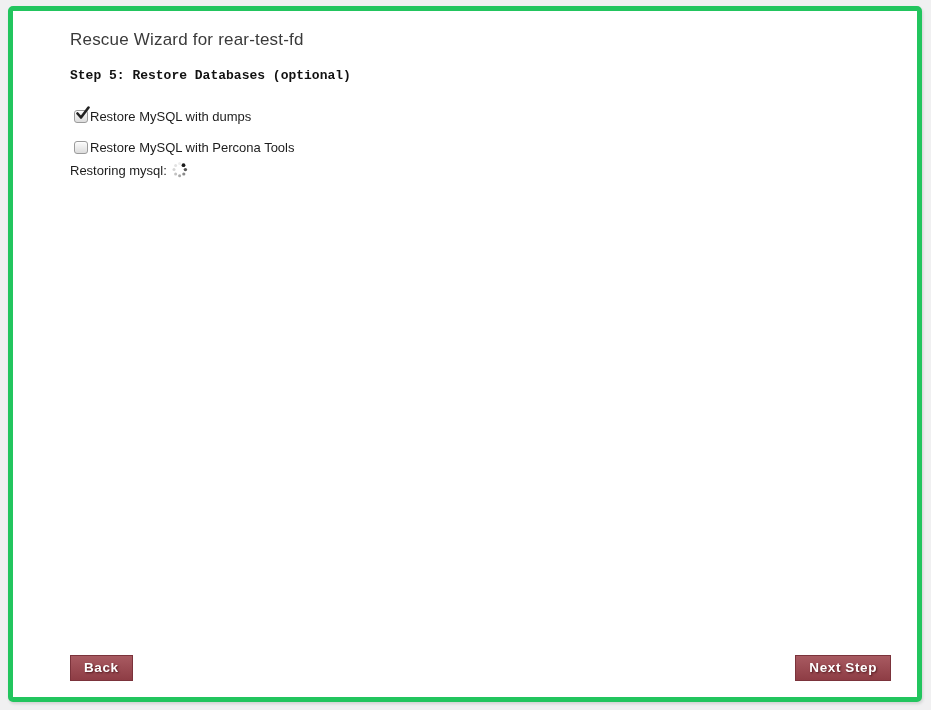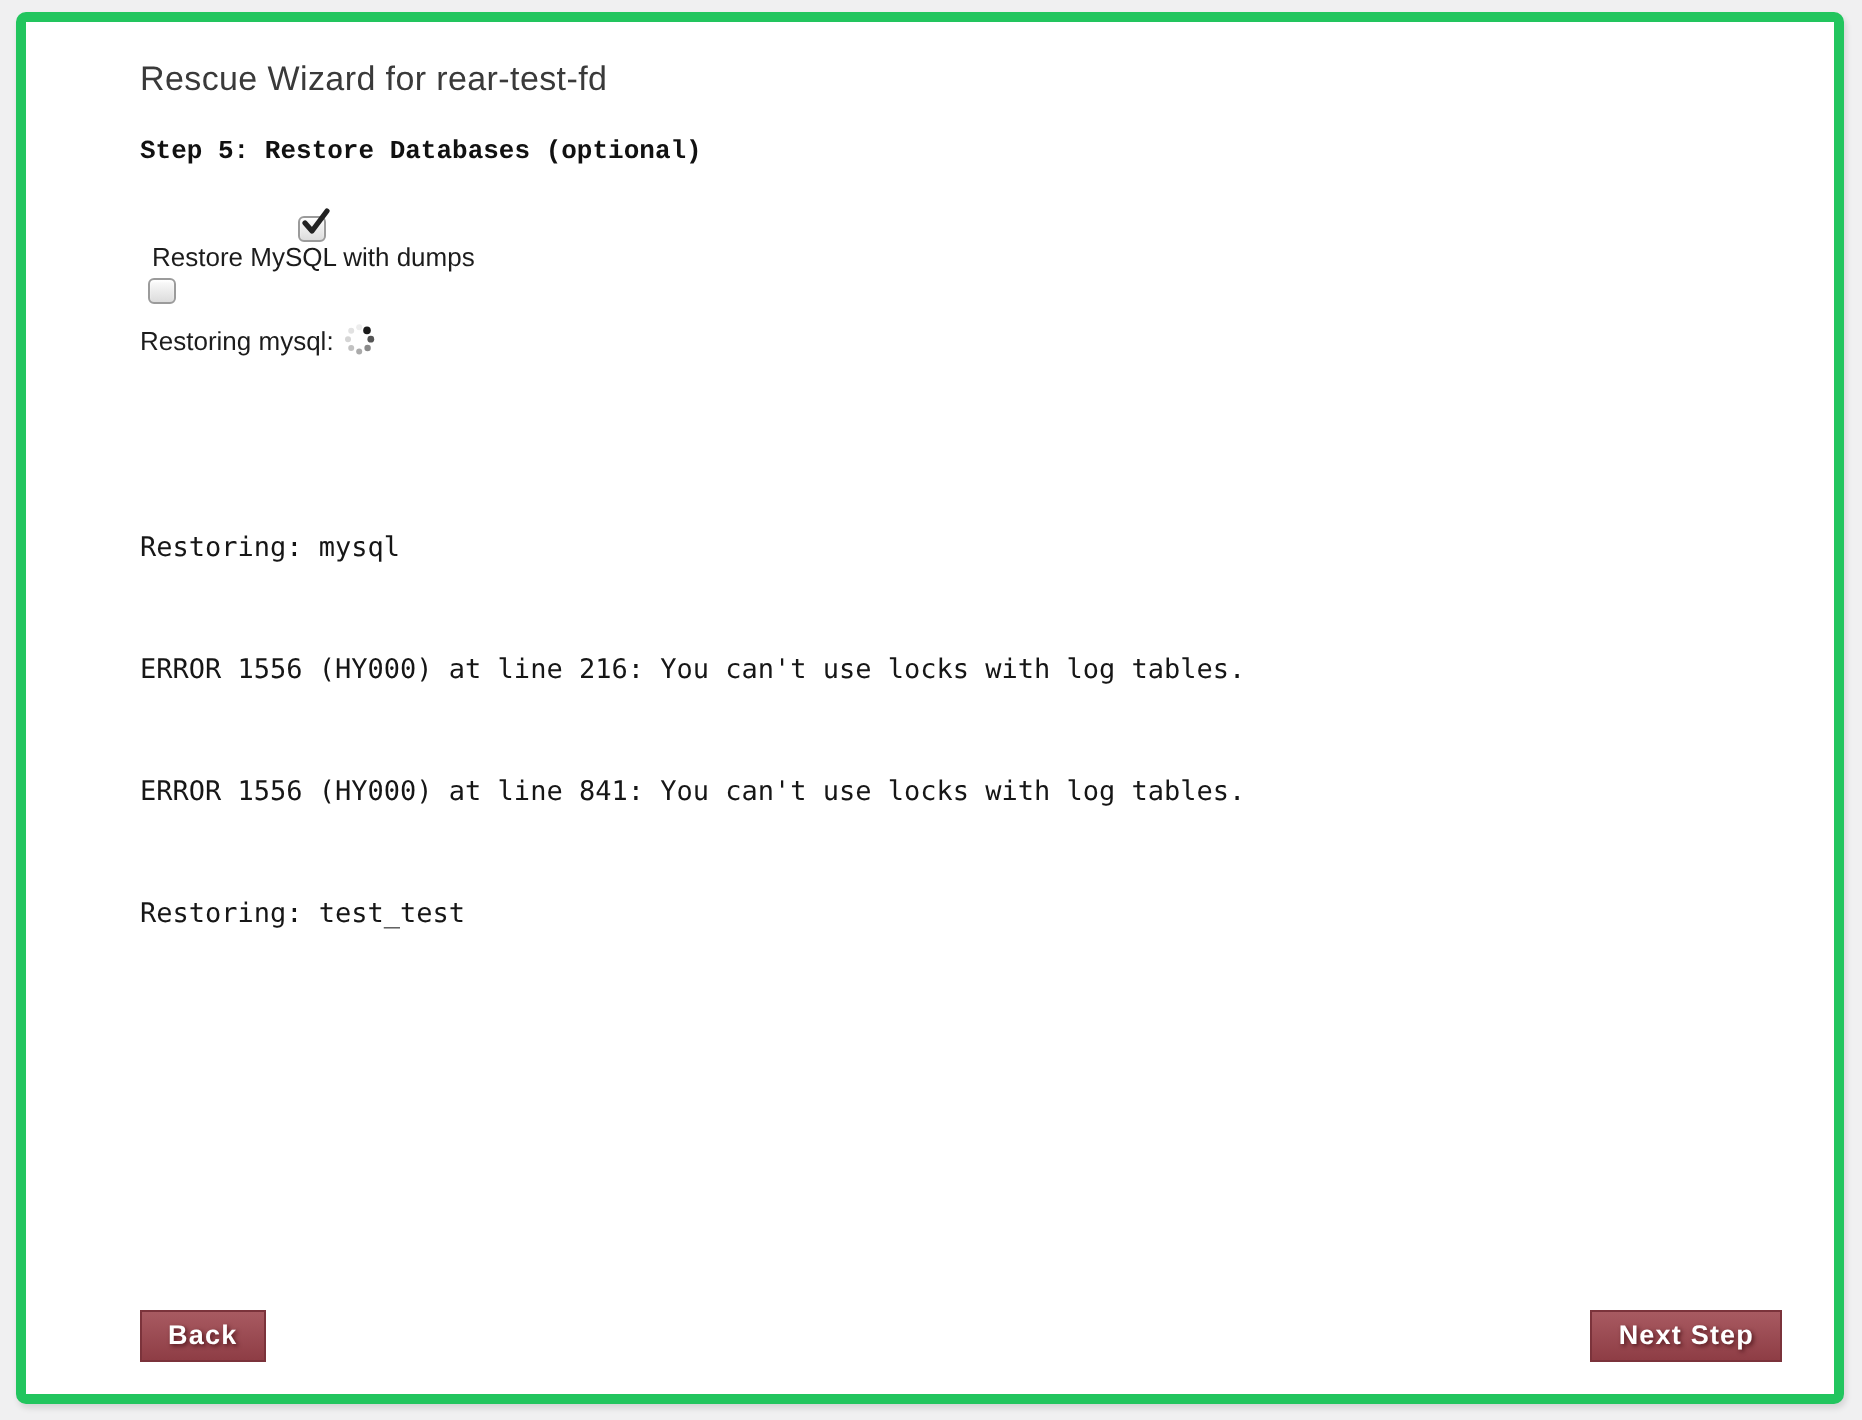--- a/index.html
+++ b/index.html
@@ -26,21 +26,20 @@
   .step-heading {
     position: absolute; left: 57px; top: 57px;
     font-size: 13px; font-weight: 700;
     color: #111111;
     font-family: Liberation Mono, monospace;
   }
   .option-row {
     position: absolute; left: 61px;
     height: 16px; display: flex; align-items: center;
     cursor: default;
-    flex-direction: column;
   }
   .option-row.row-0 { top: 97px; }
   .option-row.row-1 { top: 128px; }
   .checkbox {
     position: relative;
     width: 14px; height: 13px;
     border: 1px solid #9b9b9b;
     border-radius: 3px;
     background: linear-gradient(#fcfcfc, #dcdcdc);
     box-shadow: inset 0 1px 1px rgba(255,255,255,0.8);
@@ -100,40 +99,35 @@
     <span class="checkbox">
       <svg class="checkmark-icon" width="16" height="16" viewBox="0 0 16 16">
         <path d="M2.5 7.5 L6 11.5 L13.5 1.5" fill="none" stroke="#222222" stroke-width="2.6" stroke-linecap="round" stroke-linejoin="round"></path>
       </svg>
     </span>
     <span class="option-label">Restore MySQL with dumps</span>
   </div>
 
   <div class="option-row row-1" role="checkbox" aria-checked="false">
     <span class="checkbox"></span>
+    <span class="option-label">Restore MySQL with Percona Tools</span>
   </div>
 
   <div class="status-line">
     <span>Restoring mysql:</span>
     <svg class="spinner-icon" width="16" height="16" viewBox="0 0 16 16">
       <circle cx="11.5" cy="3.2" r="1.9" fill="#1a1a1a"></circle>
       <circle cx="13.4" cy="7.6" r="1.7" fill="#555555"></circle>
       <circle cx="11.8" cy="12.0" r="1.6" fill="#8a8a8a"></circle>
       <circle cx="7.6" cy="13.8" r="1.5" fill="#aaaaaa"></circle>
       <circle cx="3.6" cy="12.0" r="1.5" fill="#c2c2c2"></circle>
       <circle cx="2.0" cy="7.6" r="1.5" fill="#d5d5d5"></circle>
       <circle cx="3.6" cy="3.4" r="1.5" fill="#e2e2e2"></circle>
       <circle cx="7.6" cy="1.6" r="1.5" fill="#ededed"></circle>
     </svg>
   </div>
 
-  <div class="log-area">
-    <div>Restoring: mysql</div>
-    <div>ERROR 1556 (HY000) at line 216: You can't use locks with log tables.</div>
-    <div>ERROR 1556 (HY000) at line 841: You can't use locks with log tables.</div>
-    <div>Restoring: test_test</div>
-  </div>
 
 
   <button class="btn btn-back">Back</button>
   <button class="btn btn-next">Next Step</button>
 
 </div>
 
 </body></html>

